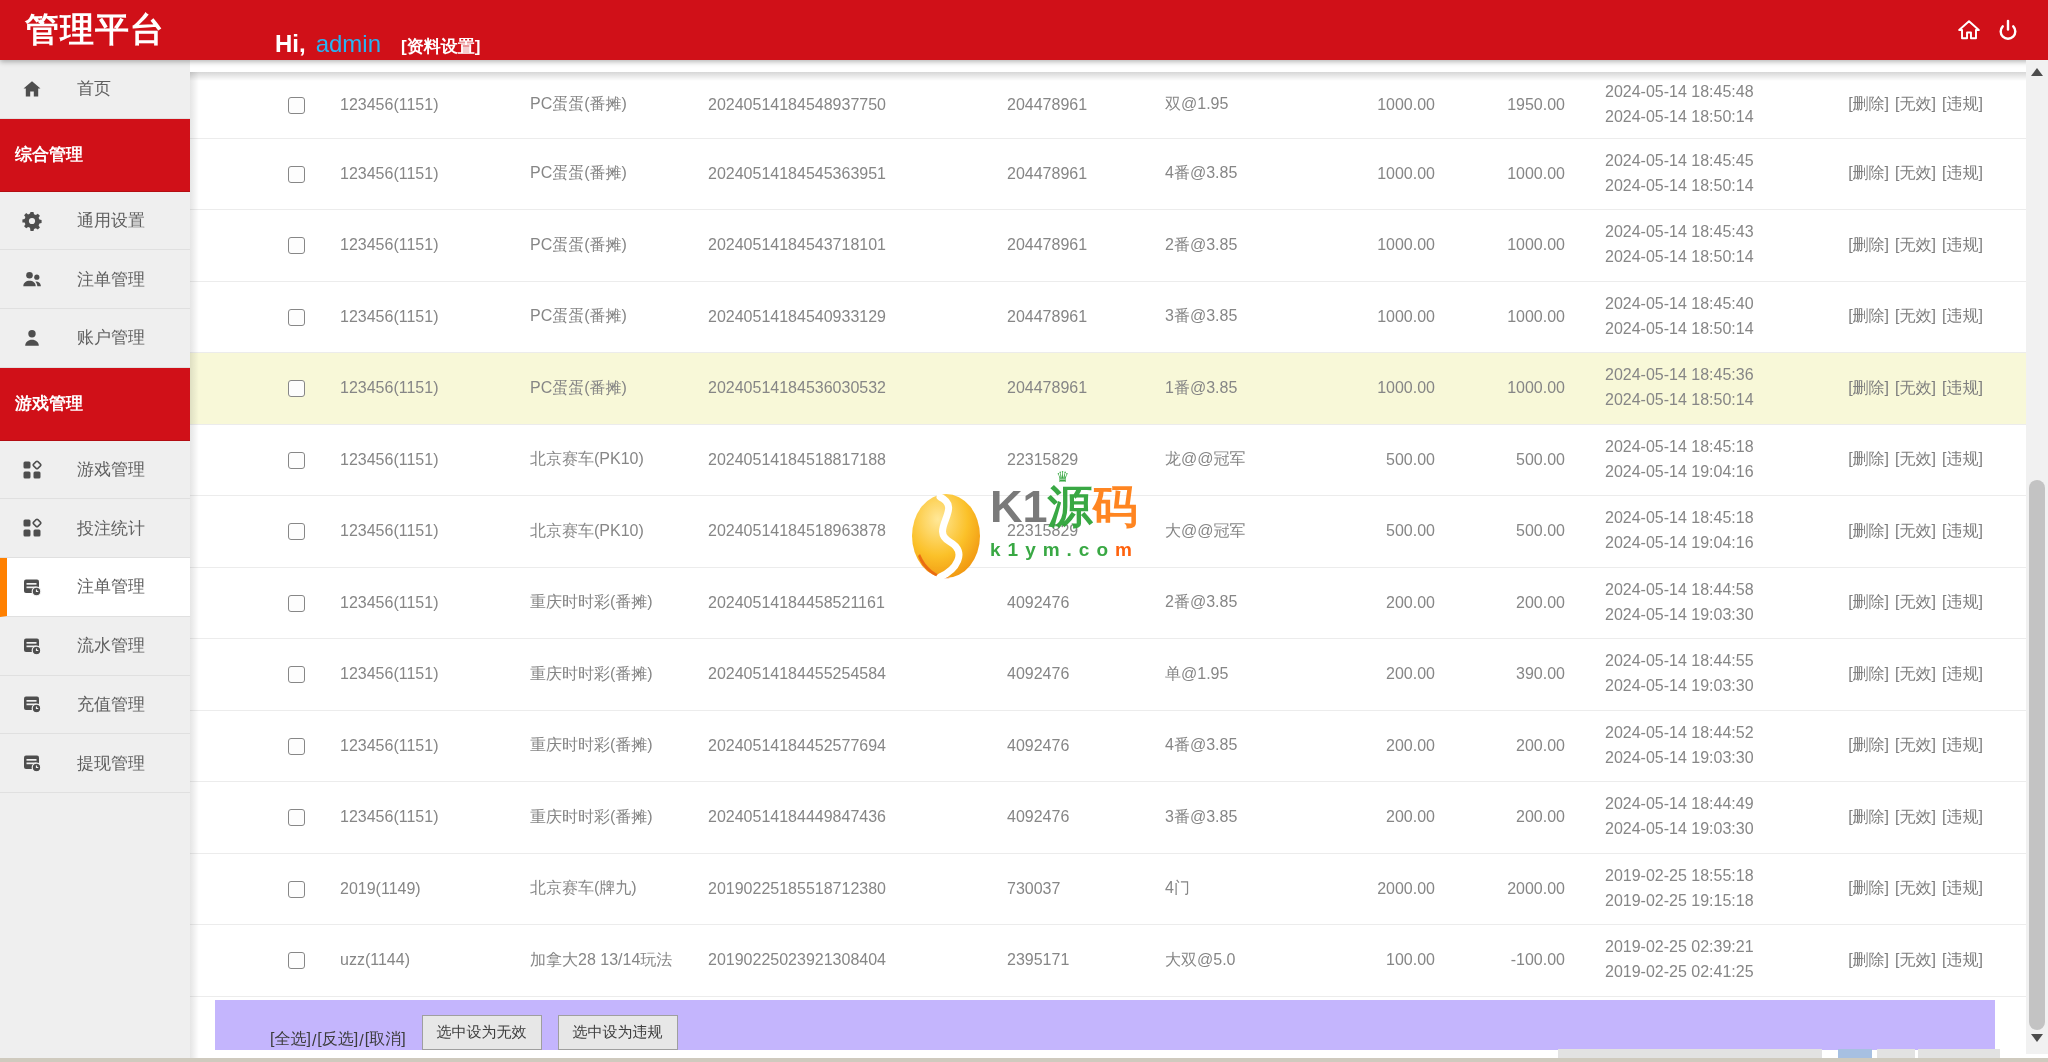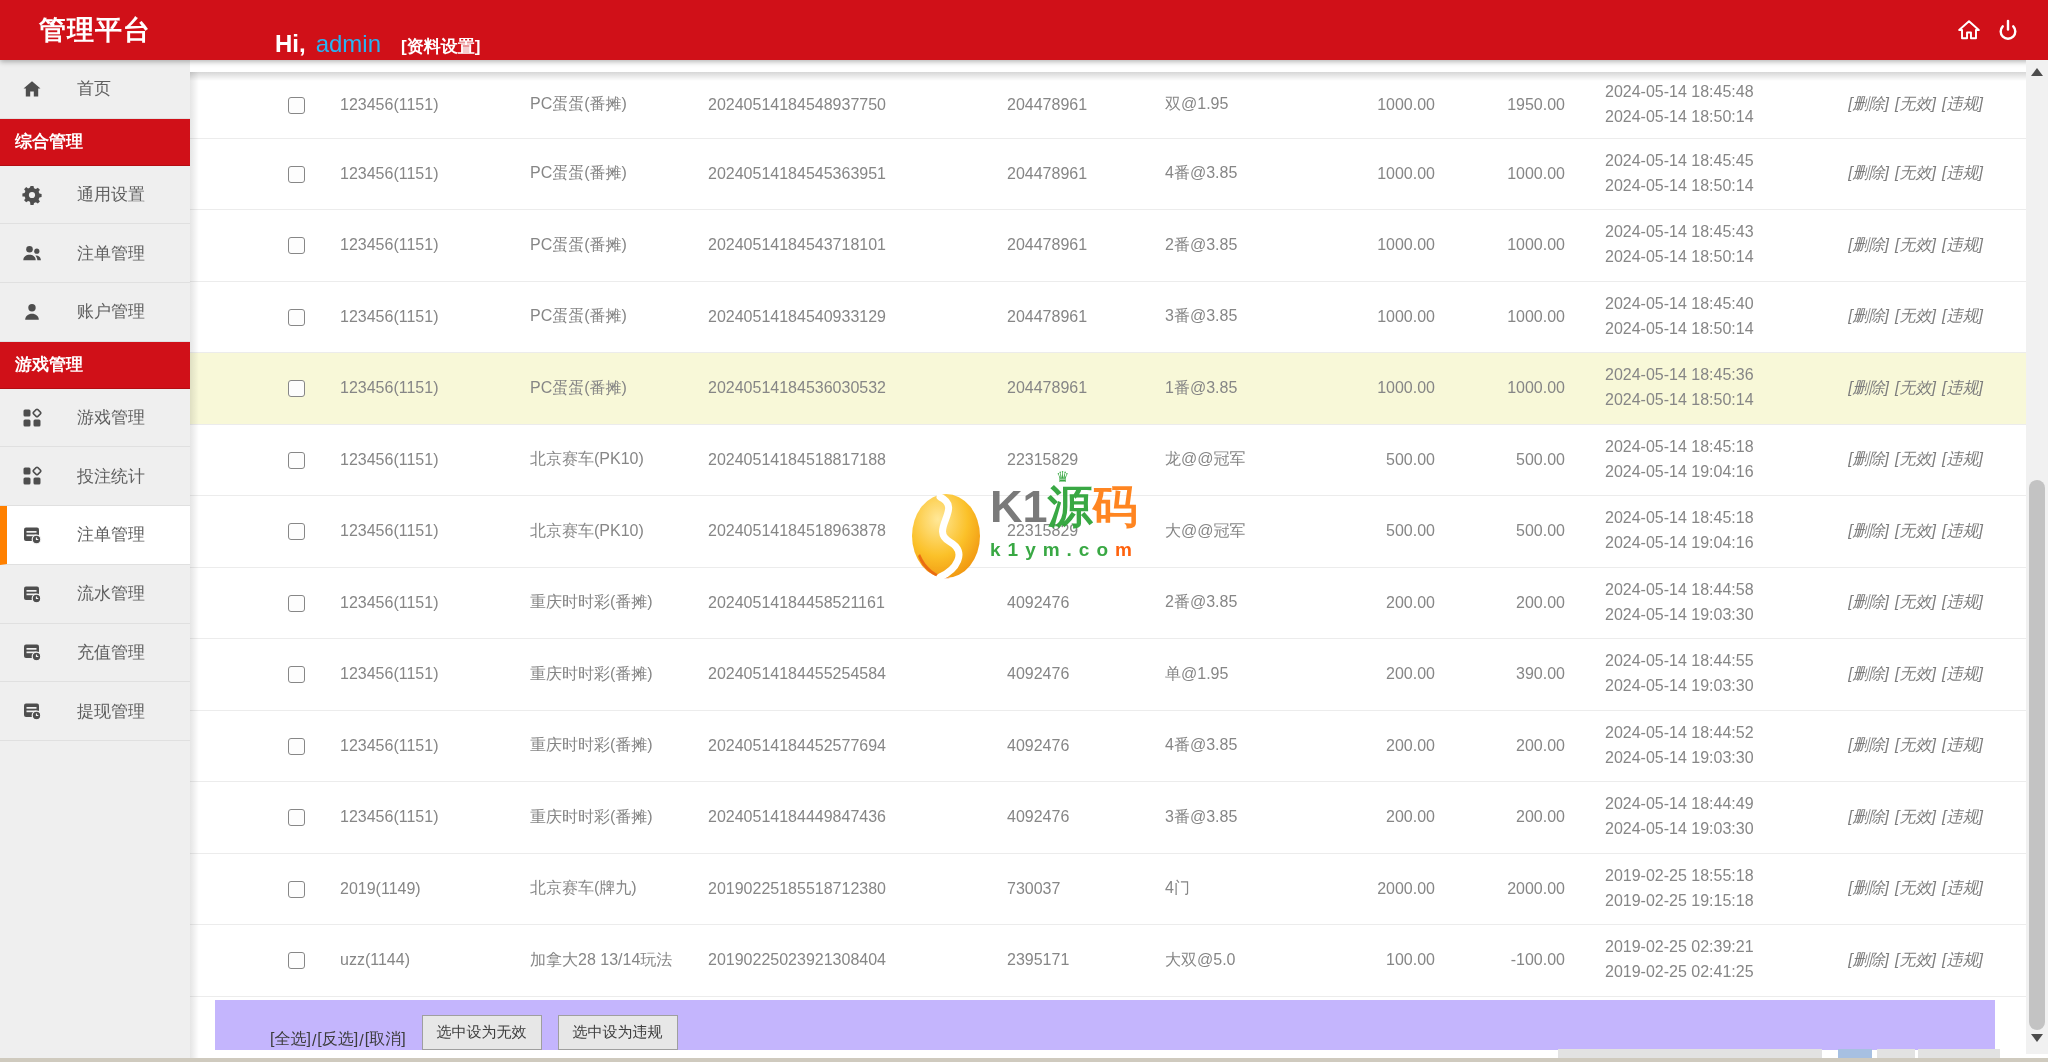--- a/index.html
+++ b/index.html
@@ -6,55 +6,55 @@
     --brand-red:#d01018; --user-blue:#29b3f2; --row-highlight:#f8f8d8;
     --active-orange:#ff8000; --icon-gray:#4e4e4e; --row-text:#868686;
   }
   *{box-sizing:border-box; margin:0; padding:0;}
   html,body{width:2048px;height:1062px;overflow:hidden;}
   body{font-family:"Liberation Sans","DejaVu Sans",sans-serif;background:#fff;position:relative;}
 
   
   .header{position:absolute;left:0;top:0;width:2048px;height:60px;background:var(--brand-red);
     display:flex;align-items:center;z-index:30;box-shadow:0 2px 5px rgba(0,0,0,.28);}
-  .brand{width:190px;text-align:center;color:#fff;font-size:27px;font-weight:bold;letter-spacing:1px;}
+  .brand{width:190px;text-align:center;color:#fff;font-size:34px;font-weight:bold;letter-spacing:1px;}
   .greeting{display:flex;align-items:baseline;padding-left:85px;color:#fff;}
   .greet-prefix{font-size:24px;font-weight:bold;}
   .greet-user{font-size:24px;font-weight:normal;color:var(--user-blue);margin-left:10px;}
   .profile-link{font-size:17px;font-weight:bold;color:#fff;margin-left:20px;cursor:pointer;margin-top:32px;}
   .header-icons{position:absolute;right:28px;top:0;height:60px;display:flex;align-items:center;gap:15px;}
   .hicon{width:24px;height:24px;cursor:pointer;}
 
   
   .sidebar{position:absolute;left:0;top:60px;width:190px;bottom:0;background:#efefef;z-index:20;}
   .sb-item{height:58.7px;display:flex;align-items:center;padding-left:22px;gap:35px;
     border-bottom:1px solid #e0e0e0;color:#5f5f5f;font-size:17px;cursor:pointer;background:#efefef;}
   .sb-item .sb-icon{width:20px;height:20px;flex:0 0 20px;display:inline-block;}
   .sb-item.active{background:#fff;border-left:7px solid var(--active-orange);padding-left:15px;}
-  .sb-section{height:47px;display:flex;align-items:center;padding-left:15px;background:var(--brand-red);
+  .sb-section{height:73px;display:flex;align-items:center;padding-left:15px;background:var(--brand-red);
     color:#fff;font-size:17px;font-weight:bold;border-bottom:1px solid #b30d12;}
 
   
   .content{position:absolute;left:190px;top:72px;width:1836px;bottom:0;background:#fff;overflow:hidden;}
   .content .top-shadow{position:absolute;left:0;top:0;right:0;height:9px;
     background:linear-gradient(rgba(0,0,0,.16),rgba(0,0,0,0));z-index:6;pointer-events:none;}
   .content .left-shadow{position:absolute;left:0;top:0;bottom:0;width:9px;
     background:linear-gradient(90deg,rgba(0,0,0,.10),rgba(0,0,0,0));z-index:6;pointer-events:none;}
   table.orders{border-collapse:collapse;table-layout:fixed;width:1836px;}
   table.orders tr{height:71.5px;}
   table.orders tr:first-child{height:66px;}
   table.orders td{border-bottom:1px solid #ececec;font-size:16px;color:var(--row-text);
     vertical-align:middle;overflow:hidden;white-space:nowrap;}
   tr.hl td{background:var(--row-highlight);}
   .c-sel{padding-left:98px;}
   .c-period{padding-left:4px;}
   .c-amount,.c-result{text-align:right;}
   .c-time{padding-left:40px;font-size:15.5px;color:#7f7f7f;line-height:1.55;}
   .c-actions{text-align:center;padding-right:40px;}
-  .action{cursor:pointer;margin:0 3px;color:#7d7d7d;font-style:italic;}
+  .action{cursor:pointer;margin:0 3px;color:#7d7d7d;}
   input.rowcheck{appearance:none;-webkit-appearance:none;width:17px;height:17px;border:1.5px solid #878787;
     border-radius:3px;background:#fdfdfd;cursor:pointer;vertical-align:middle;}
 
   
   .footbar{margin:3px 0 0 25px;width:1780px;height:50px;background:#c4b5fd;display:flex;
     align-items:flex-end;padding-left:55px;font-size:16px;color:#3c3c3c;}
   .sel-link{cursor:pointer;}
   .sel-sep{margin:0 1px;}
   .fbtn{margin-left:16px;font-size:15px;color:#3f3f3f;background:#e7e7e7;border:1px solid #9f9f9f;
     padding:7px 14px;cursor:pointer;font-family:inherit;}

